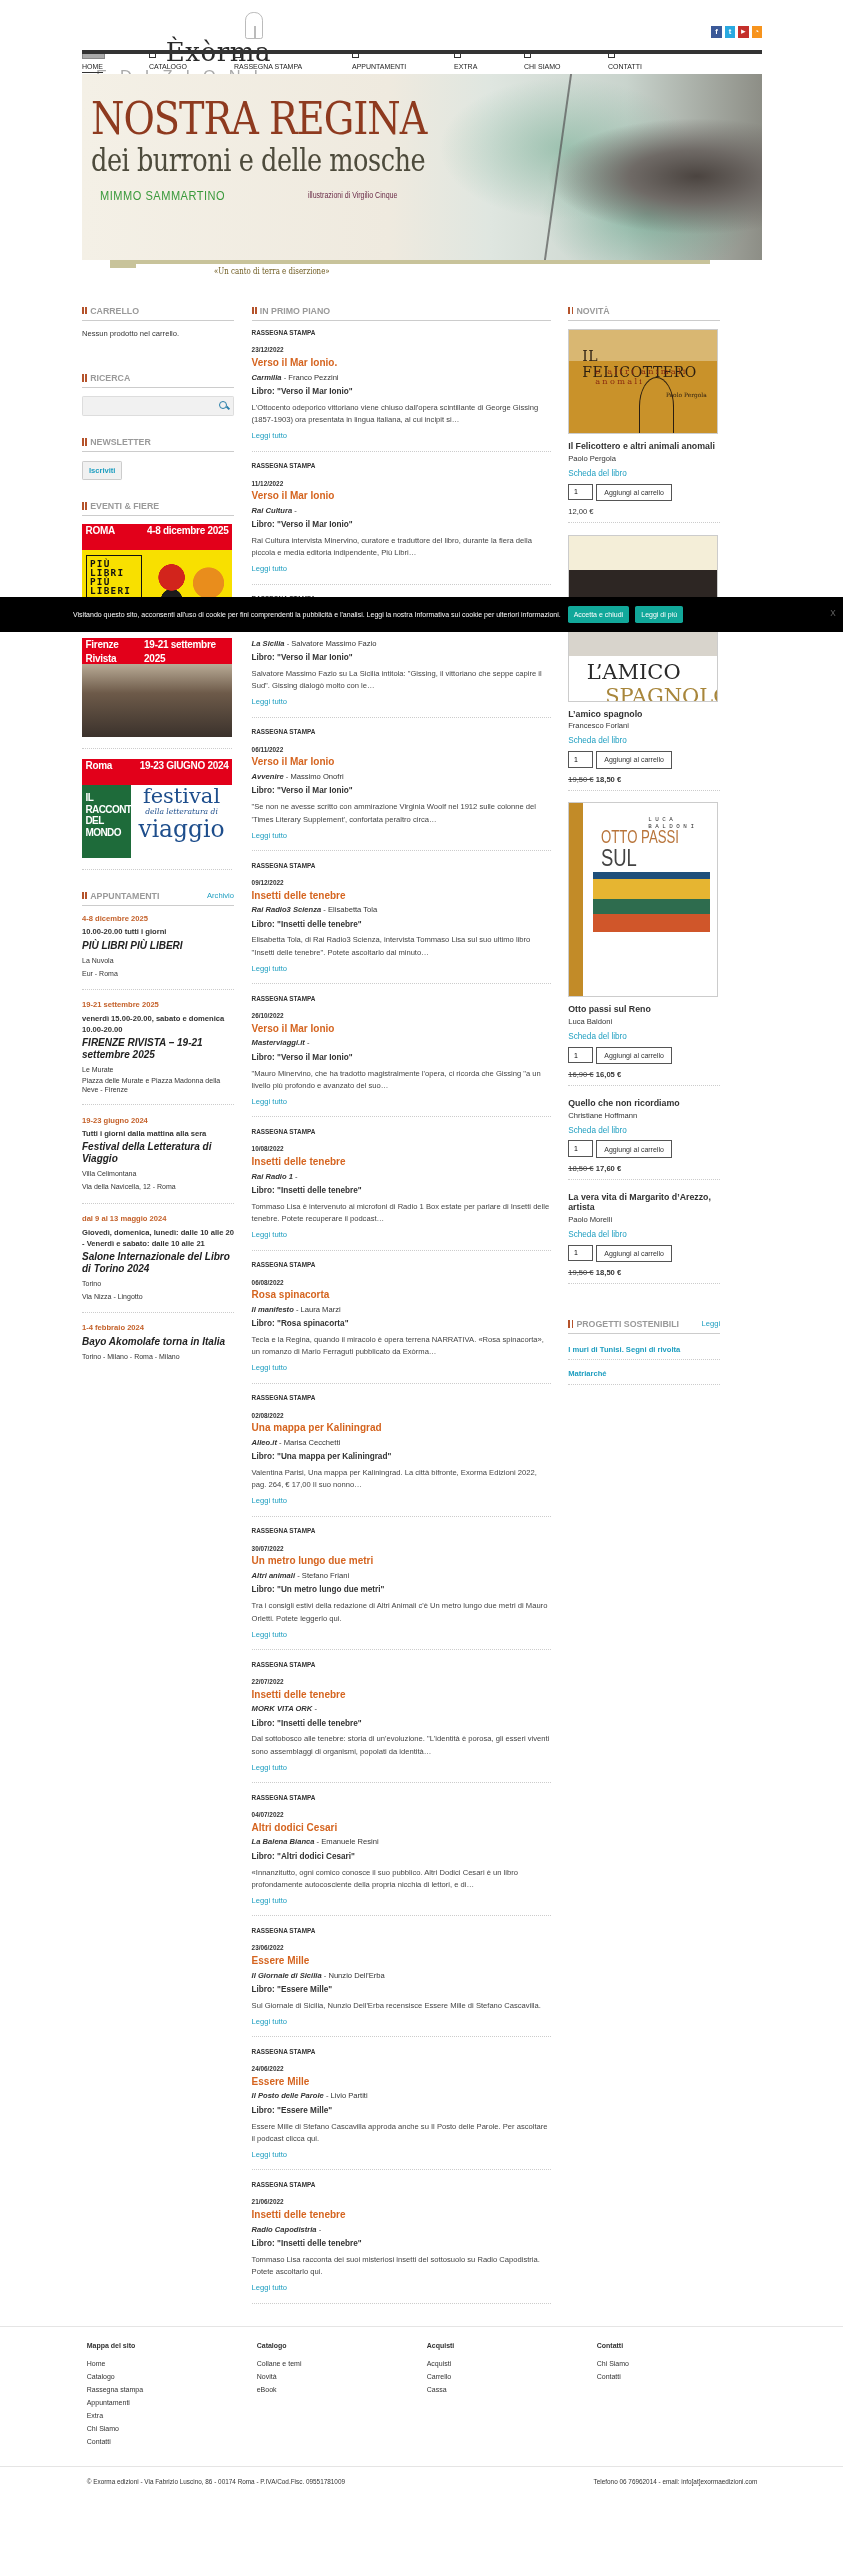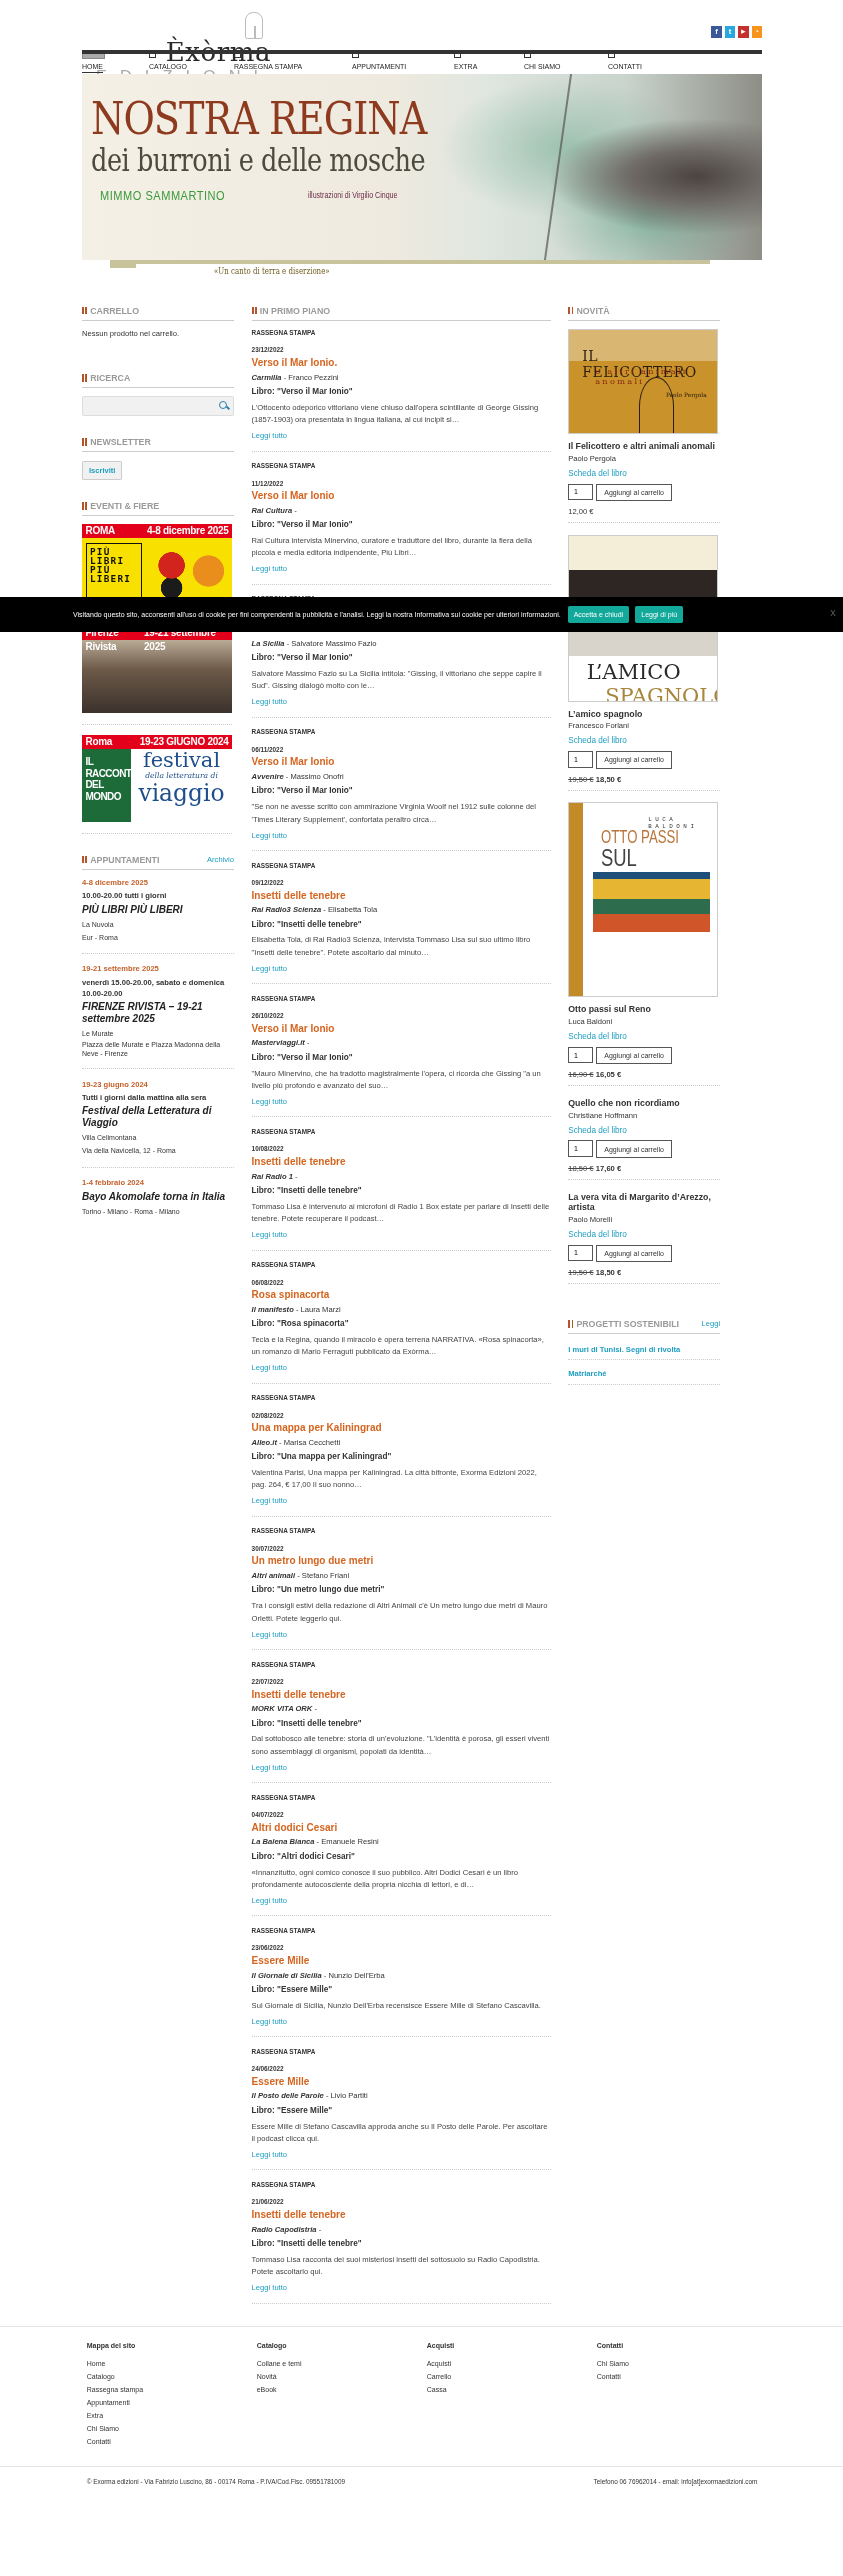--- a/index.html
+++ b/index.html
@@ -50,21 +50,21 @@
   .widget { margin-bottom: 21px; }
   .cart-empty { font-size: 7.6px; color: #333; margin-bottom: 35px; }
   .search { display: flex; height: 20px; border: 0.6px solid #ddd; background: #f1f1f1; border-radius: 1.2px; align-items: center; }
   .search input { flex: 1; border: none; background: transparent; height: 100%; padding: 0 4.7px; font: 7.6px "Liberation Sans", sans-serif; }
   .search .mag { width: 13px; height: 13px; position: relative; margin-right: 2.3px; }
   .search .mag:before { content: ""; position: absolute; left: 1.2px; top: 1.2px; width: 6.4px; height: 6.4px; border: 1.2px solid #2a7faa; border-radius: 50%; }
   .search .mag:after { content: ""; position: absolute; left: 8.2px; top: 7.6px; width: 4.1px; height: 1.8px; background: #2a7faa; transform: rotate(45deg); }
   .btn-sub { display: inline-block; border: 0.6px solid #ccc; background: #f1f1f1; padding: 4.1px 5.9px; font: bold 7.6px "Liberation Sans", sans-serif; color: #1e9ec0; border-radius: 1.2px; }
 
   .event-banner { width: 150px; border-bottom: 0.6px dotted #ccc; padding-bottom: 10.5px; margin-bottom: 10.5px; }
-  .ev-head { background: #e2001a; color: #fff; font: bold 10px "Liberation Sans Narrow", "Liberation Sans", sans-serif; height: 14px; line-height: 14px; display: flex; justify-content: space-between; padding: 0 3.5px; letter-spacing: -0.3px; }
+  .ev-head { background: #e2001a; color: #fff; font: bold 10px "Liberation Sans Narrow", "Liberation Sans", sans-serif; height: 26px; line-height: 14px; display: flex; justify-content: space-between; padding: 0 3.5px; letter-spacing: -0.3px; }
   .ev1-body { height: 66px; background: #f8e000; display: flex; padding: 4.7px 3.5px; gap: 5.9px; }
   .ev1-box { width: 56px; border: 1.8px solid #111; font: bold 9.4px "DejaVu Sans Mono", monospace; color: #111; padding: 4.7px 3.5px; line-height: 8.8px; letter-spacing: 1.2px; }
   .ev1-faces { flex: 1; background: radial-gradient(circle at 30% 40%, #d2241c 0 13px, transparent 13.5px), radial-gradient(circle at 75% 50%, #e98d1c 0 15.2px, transparent 16px), radial-gradient(circle at 30% 80%, #1b1b1b 0 10.5px, transparent 11px); }
   .ev2-body { height: 73px; background: linear-gradient(180deg, #b9ab96 0%, #6d5a49 40%, #3b322c 100%); }
   .ev3-body { height: 73px; display: flex; }
   .ev3-green { width: 49px; background: #1e6b3a; color: #fff; font: bold 10px "Liberation Sans", sans-serif; padding: 7px 3.5px; line-height: 11.7px; transform-origin: left; letter-spacing: -0.6px; }
   .ev3-fest { flex: 1; background: #fff; color: #1e4e8c; text-align: center; font-family: "DejaVu Serif", serif; }
   .ev3-fest .f1 { font-size: 21px; line-height: 22px; }
   .ev3-fest .f2 { font-size: 7.6px; font-style: italic; }
   .ev3-fest .f3 { font-size: 23.4px; line-height: 26px; }
@@ -284,20 +284,27 @@
           <div class="p" style="line-height:9.4px">Piazza delle Murate e Piazza Madonna della Neve - Firenze</div>
         </div>
         <div class="appt">
           <div class="d">19-23 giugno 2024</div>
           <div class="t">Tutti i giorni dalla mattina alla sera</div>
           <a class="n" style="display:block">Festival della Letteratura di Viaggio</a>
           <div class="p">Villa Celimontana</div>
           <div class="p">Via della Navicella, 12 - Roma</div>
         </div>
         <div class="appt">
+          <div class="d">dal 9 al 13 maggio 2024</div>
+          <div class="t">Giovedì, domenica, lunedì: dalle 10 alle 20 - Venerdì e sabato: dalle 10 alle 21</div>
+          <a class="n" style="display:block">Salone Internazionale del Libro di Torino 2024</a>
+          <div class="p">Torino</div>
+          <div class="p">Via Nizza - Lingotto</div>
+        </div>
+        <div class="appt">
           <div class="d">1-4 febbraio 2024</div>
           <a class="n" style="display:block">Bayo Akomolafe torna in Italia</a>
           <div class="p">Torino - Milano - Roma - Milano</div>
         </div>
       </div>
     </div>
 
     <div class="col-main">
       <div class="wtitle">
           <span class="ttl">

